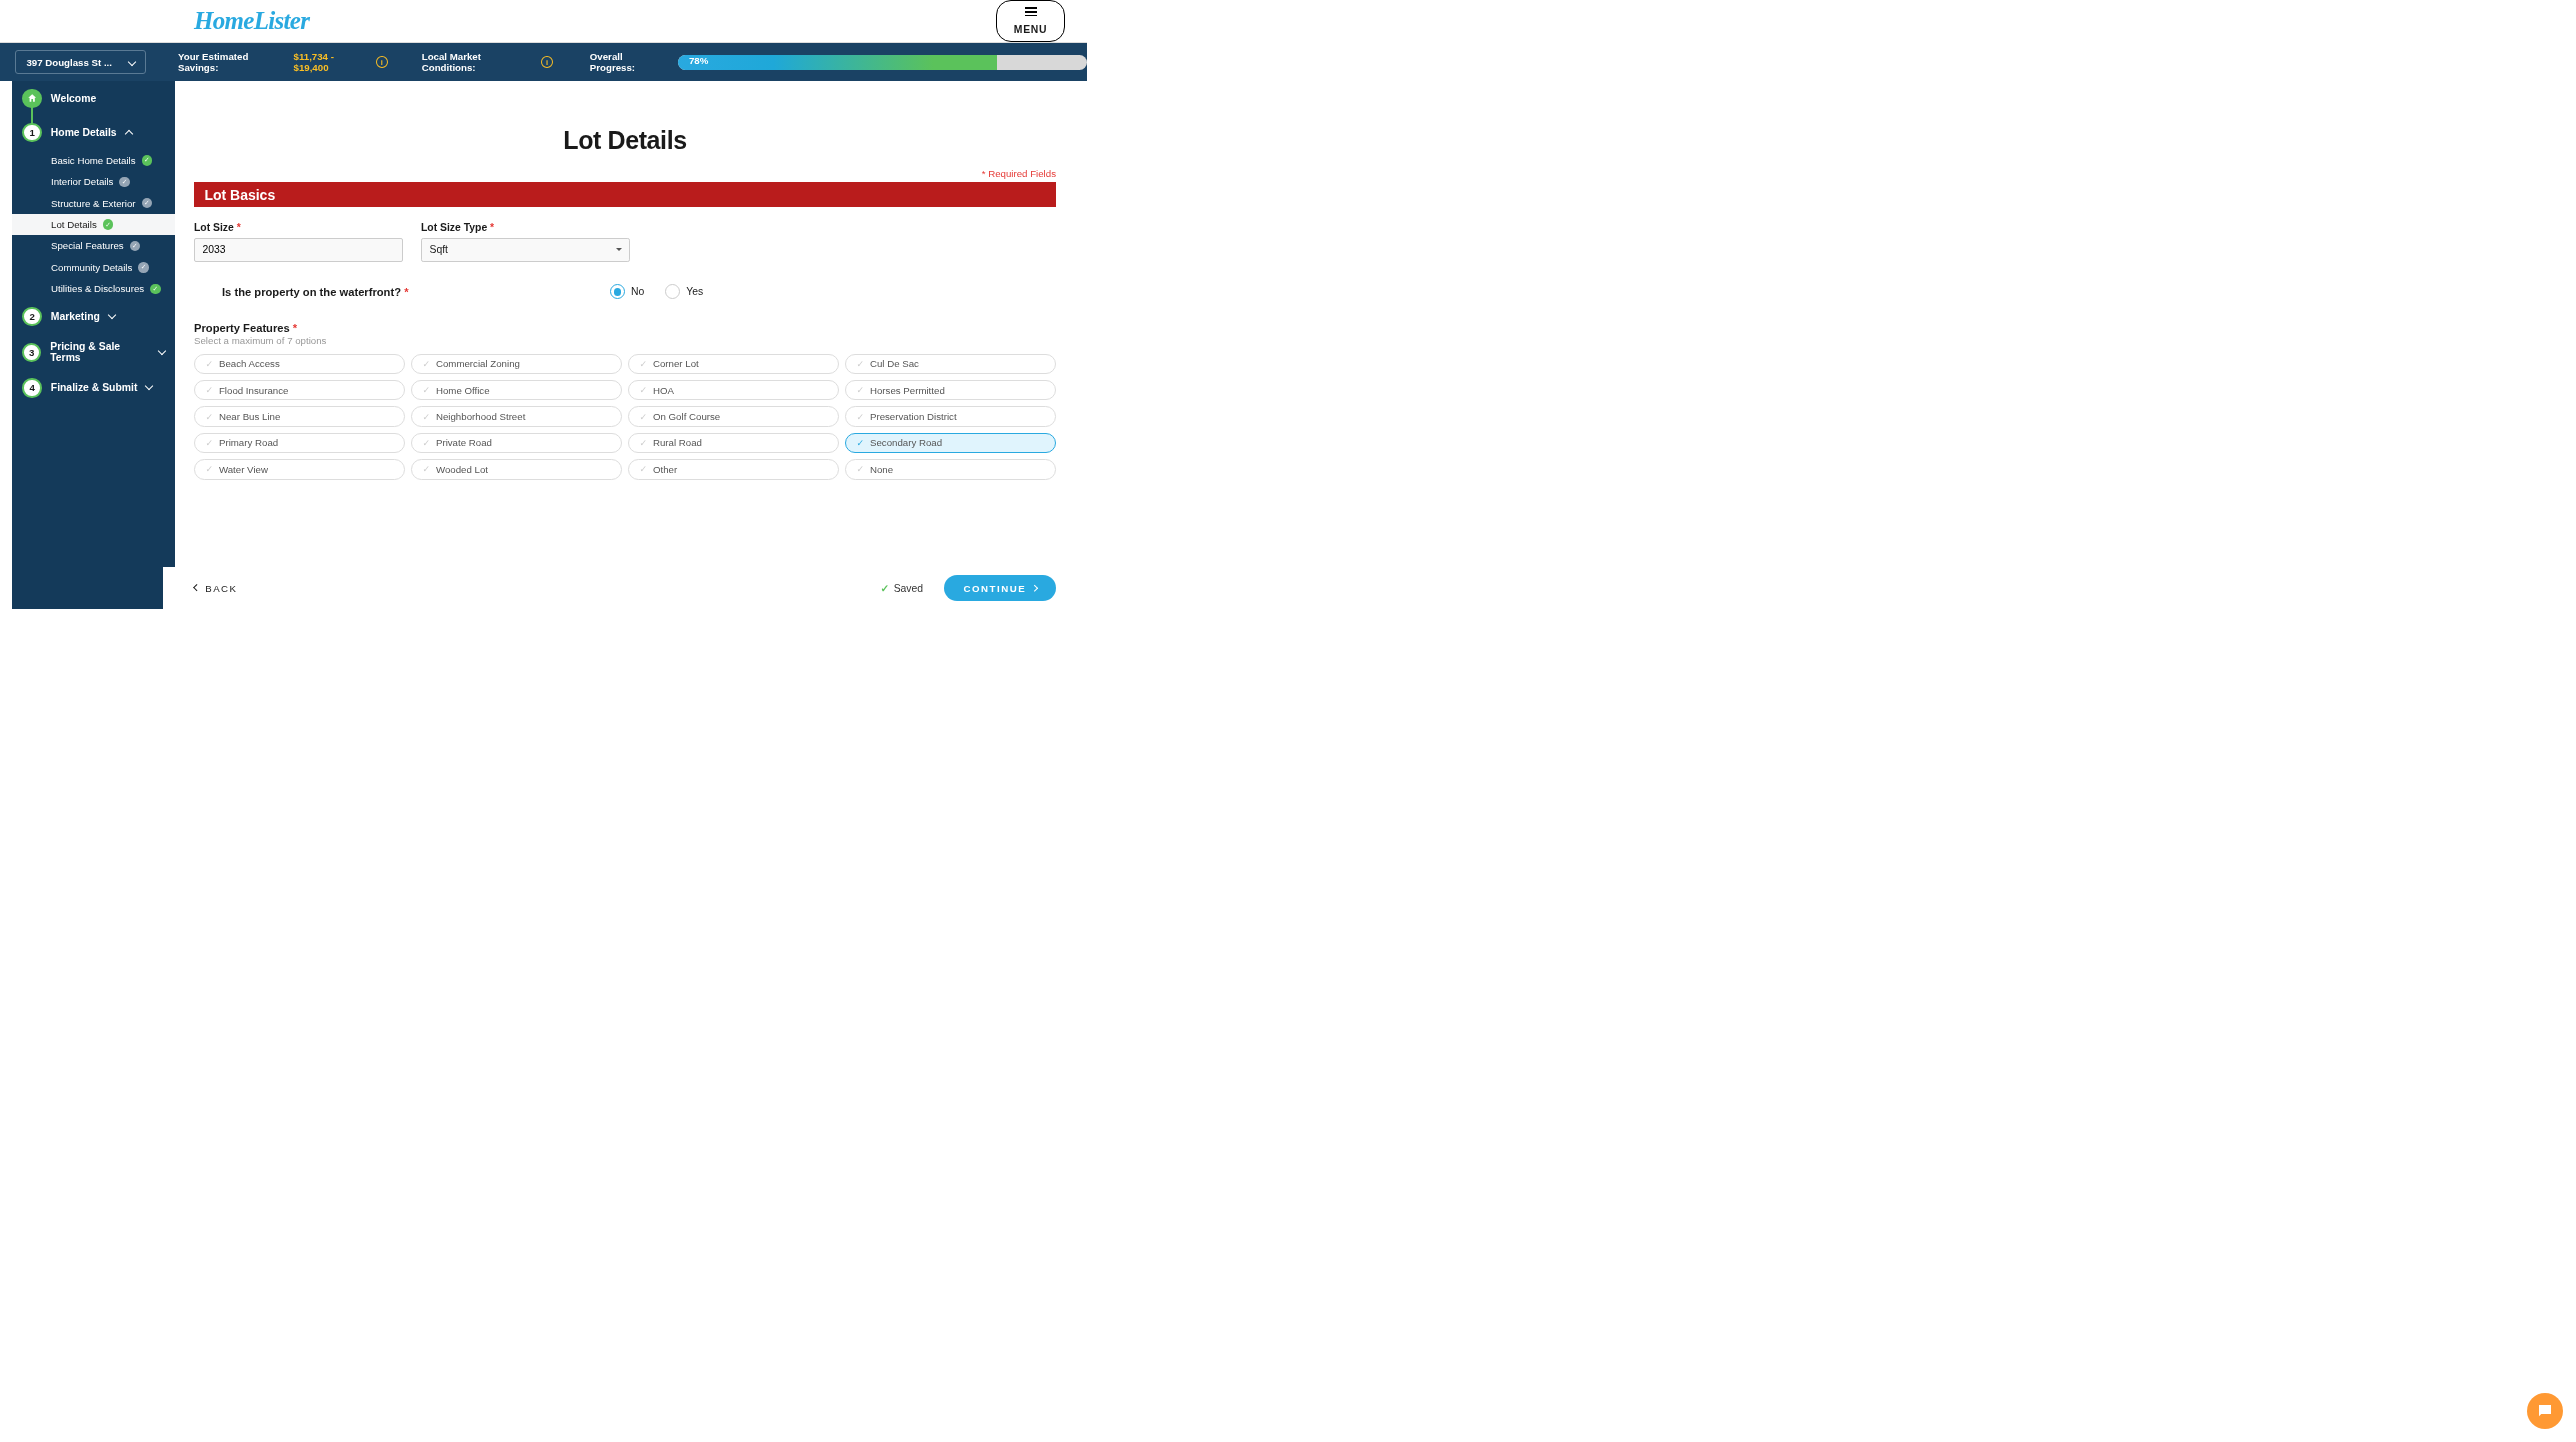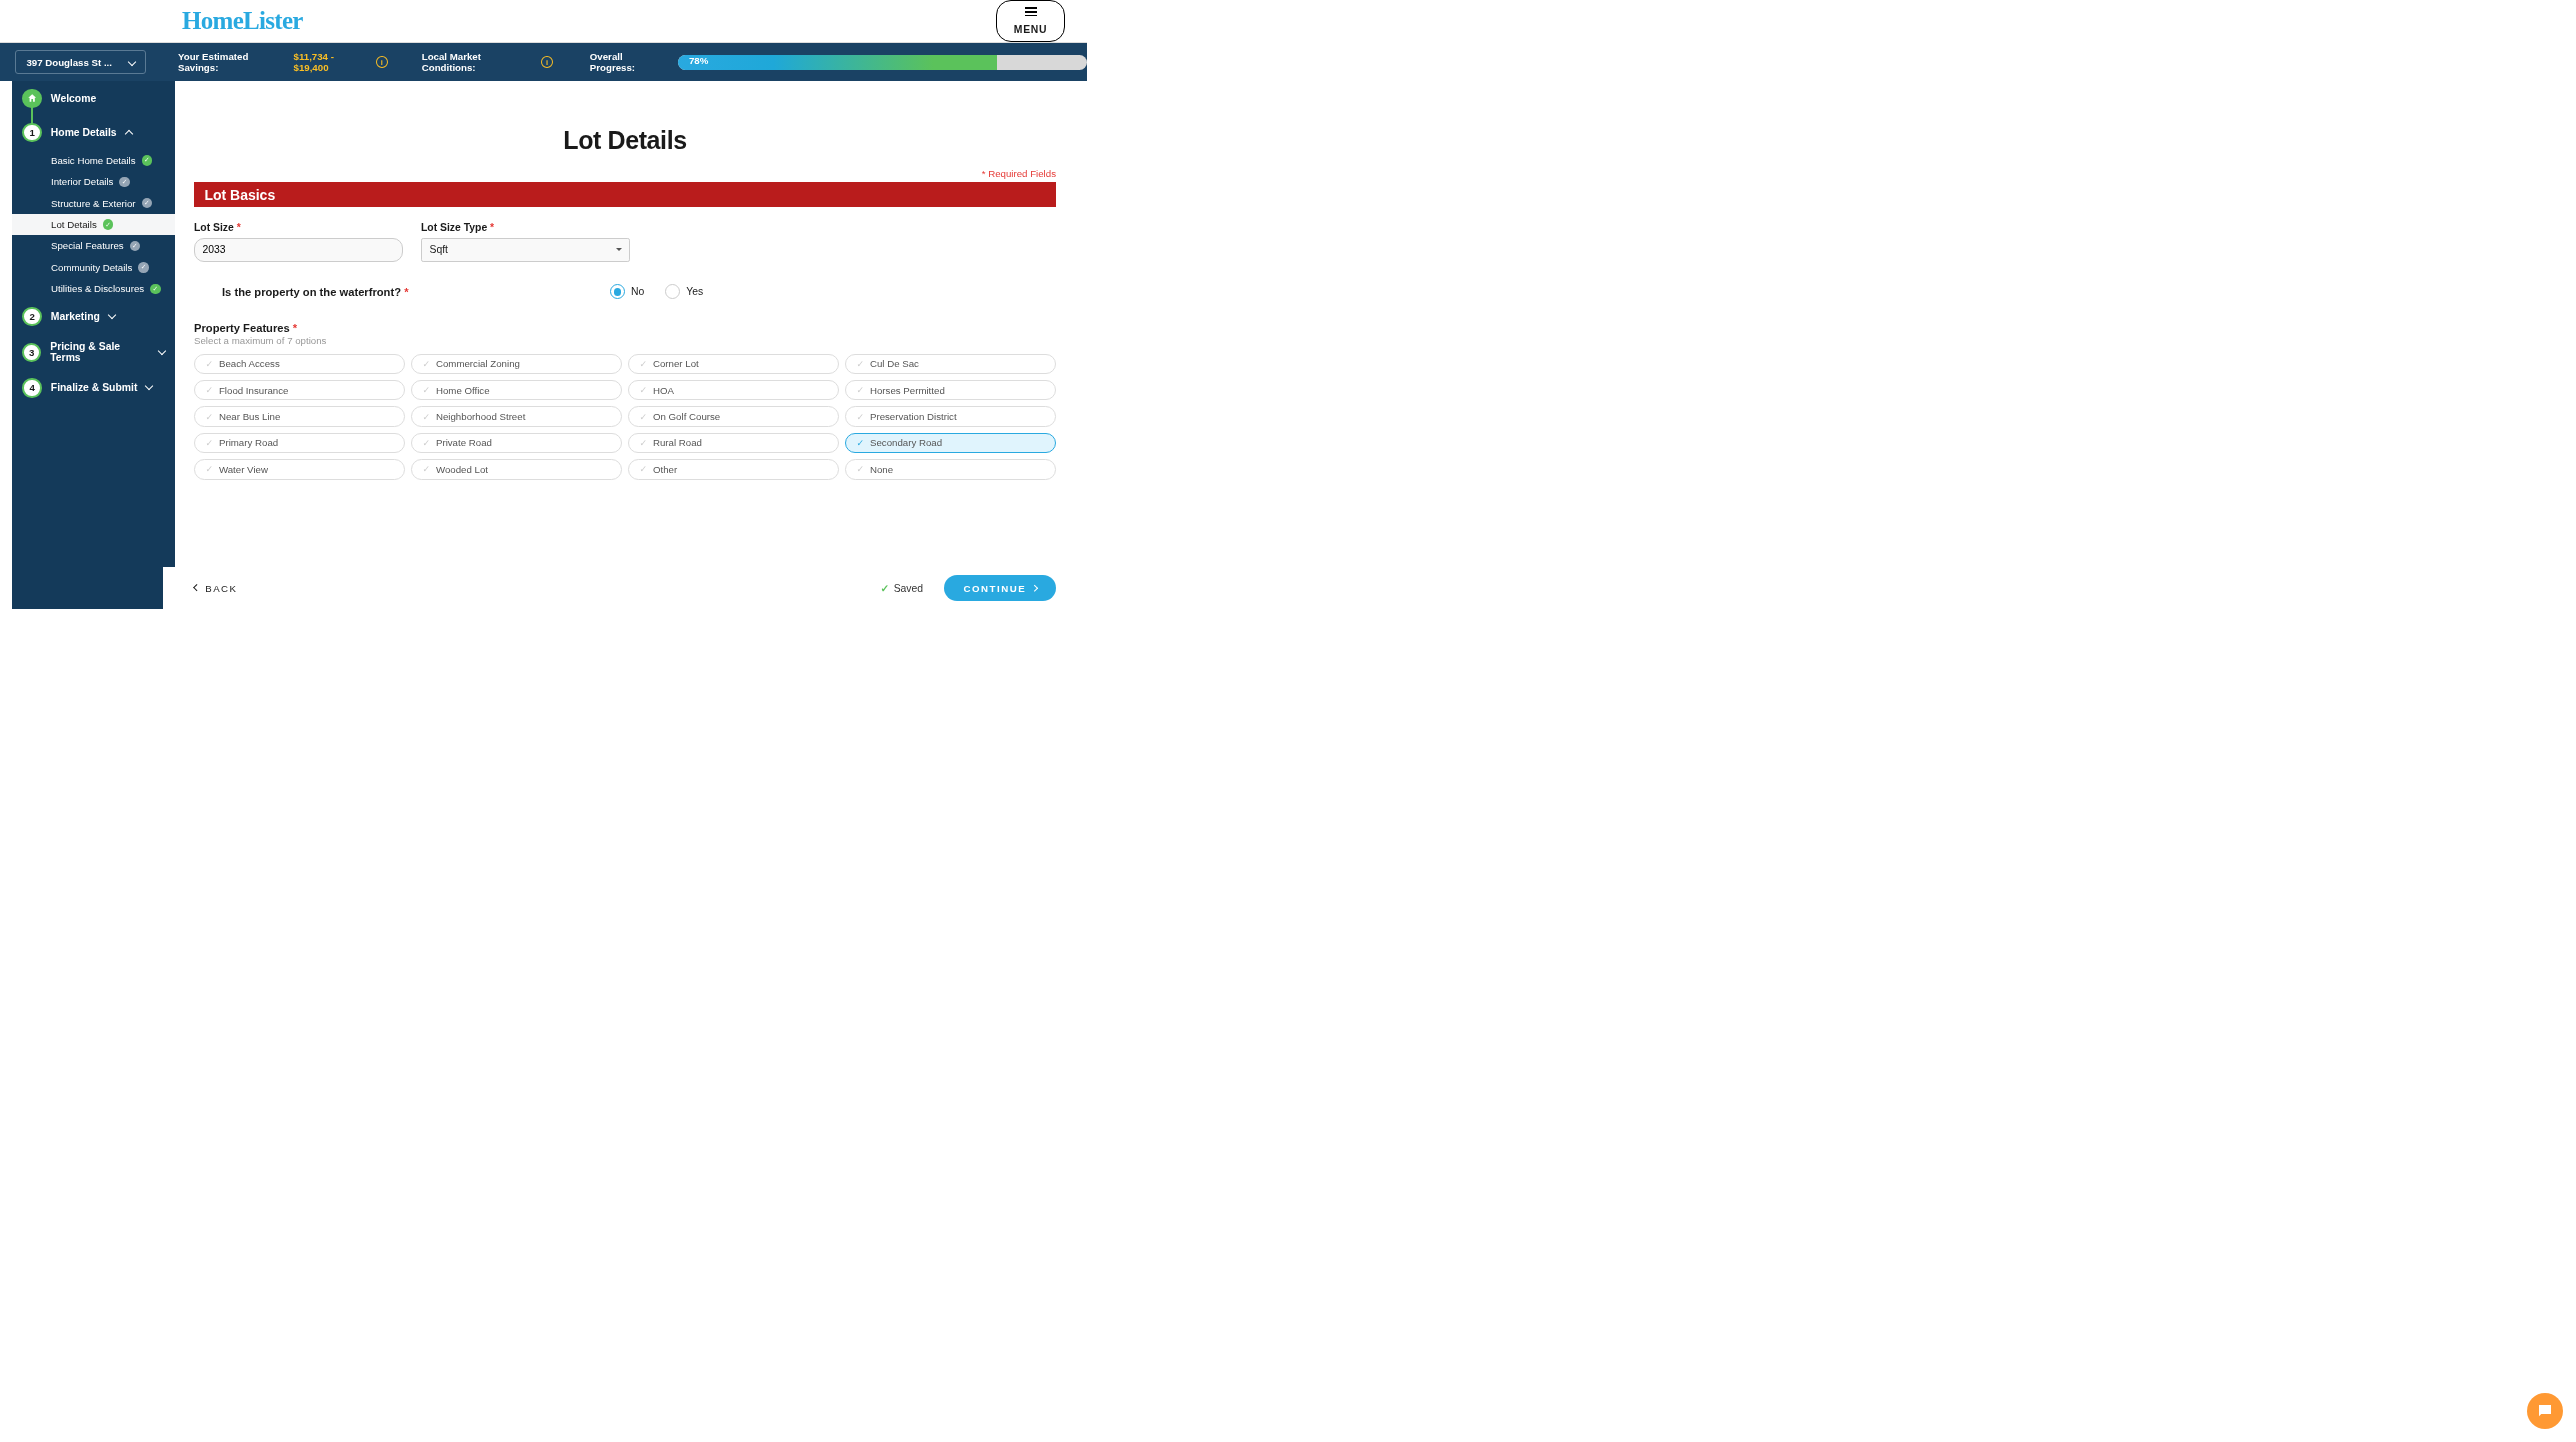--- a/index.html
+++ b/index.html
@@ -1,18 +1,18 @@
 <!DOCTYPE html>
 <html style="font-size:12px"><head>
 <meta charset="utf-8">
 <style>
 * { margin:0; padding:0; box-sizing:border-box; }
 body { font-family: -apple-system, BlinkMacSystemFont, 'Segoe UI', Helvetica, Arial, sans-serif; background:#fff; color:#1a1a1a; width:1087px; height:609px; overflow:hidden; position:relative; }
 .topbar { height:43px; display:flex; align-items:center; justify-content:space-between; padding:0 22.4px 0 182px; border-bottom:0.7px solid #ddd; }
-.logo { font-family: 'Brush Script MT', cursive; font-size:25px; font-weight:bold; color:#29A9E0; letter-spacing:-0.7px; }
+.logo { font-family: 'Brush Script MT', cursive; font-size:25px; font-weight:bold; color:#29A9E0; font-style:italic; letter-spacing:-0.7px;margin-left:12px; }
 .menu-btn { border:1.1px solid #000; border-radius:15px; padding:6px 16.4px; display:flex; align-items:center; gap:7.5px; font-weight:700; font-size:10.4px; letter-spacing:0.7px; cursor:pointer;flex-direction:column; }
 .ham { display:flex; flex-direction:column; gap:2.2px; }
 .ham span { width:12px; height:1.5px; background:#000; }
 .statusbar { height:38px; background:#1a4264; display:flex; align-items:center; color:#fff; font-size:9.7px; position:relative; }
 .addr-btn { position:absolute; left:15px; width:131px; height:24px; border:0.7px solid #5a7a94; border-radius:3px; display:flex; align-items:center; justify-content:space-between; padding:0 10.4px; color:#fff; font-weight:600; font-size:9.7px; cursor:pointer; }
 .chev { display:inline-block; width:6px; height:6px; border-right:1.5px solid currentColor; border-bottom:1.5px solid currentColor; transform:rotate(45deg); }
 .chev-up { transform:rotate(-135deg); }
 .chev-right { transform:rotate(-45deg); }
 .chev-left { transform:rotate(135deg); }
 .stat-label { font-weight:700; margin-left:178px; }
@@ -34,21 +34,21 @@
 .check-gray { background:#95a5b5; }
 .vline { position:absolute; left:19.4px; top:22.4px; width:1.5px; height:27px; background:#5bc25b; z-index:0; }
 .main { position:absolute; left:163px; top:81px; right:0; bottom:0; overflow:auto; }
 .page-title { text-align:center; font-size:25px; font-weight:800; margin-top:45px; letter-spacing:-0.4px; }
 .required-note { text-align:right; color:#e53935; font-size:9.7px; margin:13.4px 31px 3px 0; }
 .section-hdr { background:#b91c1c; color:#fff; font-size:14px; font-weight:700; padding:4.5px 10.4px; margin:0 31px; }
 .form-row { display:flex; gap:18px; margin:15px 31px 22.4px; }
 .fld { display:flex; flex-direction:column; gap:4.5px; }
 .fld label { font-size:10.4px; font-weight:700; }
 .req-star { color:#e53935; }
-.text-input { width:209px; height:24px; border:0.7px solid #ccc; border-radius:10px; padding:0 7.5px; font-size:10.4px; background:#f9f9f9; }
+.text-input { width:209px; height:24px; border:0.7px solid #ccc; border-radius:2px; padding:0 7.5px; font-size:10.4px; background:#f9f9f9; }
 .select { width:209px; height:24px; border:0.7px solid #ccc; border-radius:2.2px; padding:0 7.5px; font-size:10.4px; background:#f9f9f9; display:flex; align-items:center; justify-content:space-between; cursor:pointer; }
 .section2 { margin-top:30px; }
 .radio-row { display:flex; align-items:center; margin:1px 31px;padding-left:28px; }
 .radio-q { font-size:11.2px; font-weight:700; flex:0 0 388px; }
 .radio-opt { display:flex; align-items:center; gap:6px; margin-right:21px; font-size:10.4px; cursor:pointer; }
 .radio { width:15px; height:15px; border:1.5px solid #29A9E0; border-radius:50%; display:flex; align-items:center; justify-content:center; }
 .radio.unsel { border-color:#ccc; }
 .radio-dot { width:7.5px; height:7.5px; background:#29A9E0; border-radius:50%; }
 .feat-title { margin:22.4px 31px 1.5px; font-size:11.2px; font-weight:700; }
 .feat-sub { margin:0 31px 7.5px; font-size:9.7px; color:#999; }

